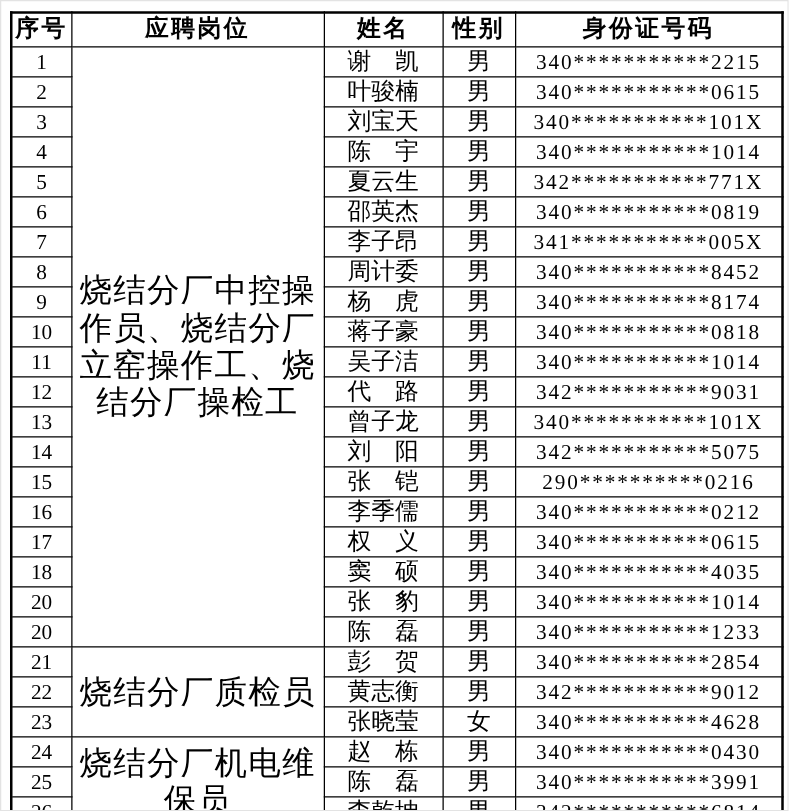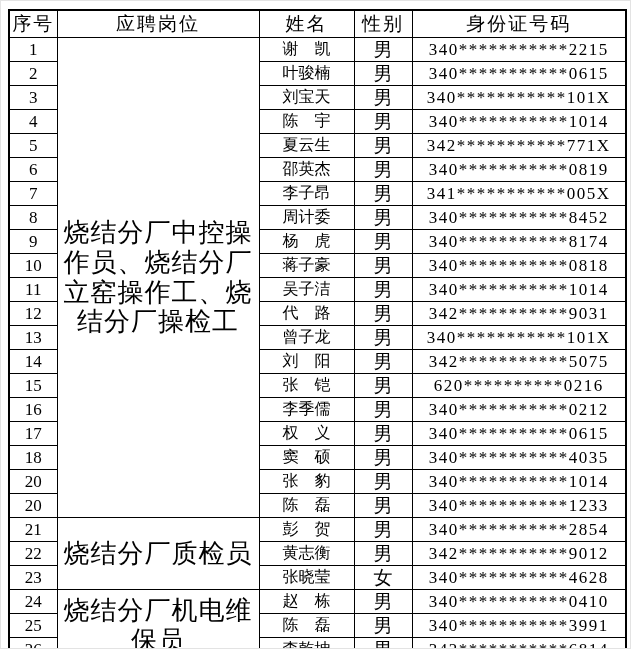--- a/index.html
+++ b/index.html
@@ -31,38 +31,38 @@
   table.roster th,
   table.roster td {
     border: 1px solid #000000;
     text-align: center;
     vertical-align: middle;
     padding: 0;
     line-height: 1.15;
     overflow: hidden;
   }
   table.roster th {
-    font-weight: normal;
+    font-weight: bold;
     font-size: 19px;
     height: 26px;
     letter-spacing: 2px;
   }
   table.roster td {
     height: 23px;
   }
   td.col-no {
     font-size: 17px;
   }
   td.col-pos {
     font-size: 26px;
     padding: 0 28px;
     letter-spacing: 1px;
   }
   td.col-name {
-    font-size: 16px;
+    font-size: 19px;
   }
   td.col-gender {
     font-size: 19px;
   }
   td.col-id {
     font-size: 17px;
     letter-spacing: 1.5px;
     white-space: nowrap;
     margin-left: 48px;
   }
@@ -171,21 +171,21 @@
         <tr>
           <td class="col-no">14</td>
           <td class="col-name">刘　阳</td>
           <td class="col-gender">男</td>
           <td class="col-id">342***********5075</td>
         </tr>
         <tr>
           <td class="col-no">15</td>
           <td class="col-name">张　铠</td>
           <td class="col-gender">男</td>
-          <td class="col-id">620**********0216</td>
+          <td class="col-id">290**********0216</td>
         </tr>
         <tr>
           <td class="col-no">16</td>
           <td class="col-name">李季儒</td>
           <td class="col-gender">男</td>
           <td class="col-id">340***********0212</td>
         </tr>
         <tr>
           <td class="col-no">17</td>
           <td class="col-name">权　义</td>
@@ -227,21 +227,21 @@
           <td class="col-no">23</td>
           <td class="col-name">张晓莹</td>
           <td class="col-gender">女</td>
           <td class="col-id">340***********4628</td>
         </tr>
         <tr>
           <td class="col-no">24</td>
           <td class="col-pos" rowspan="3">烧结分厂机电维保员</td>
           <td class="col-name">赵　栋</td>
           <td class="col-gender">男</td>
-          <td class="col-id">340***********0410</td>
+          <td class="col-id">340***********0430</td>
         </tr>
         <tr>
           <td class="col-no">25</td>
           <td class="col-name">陈　磊</td>
           <td class="col-gender">男</td>
           <td class="col-id">340***********3991</td>
         </tr>
         <tr>
           <td class="col-no">26</td>
           <td class="col-name">李乾坤</td>

